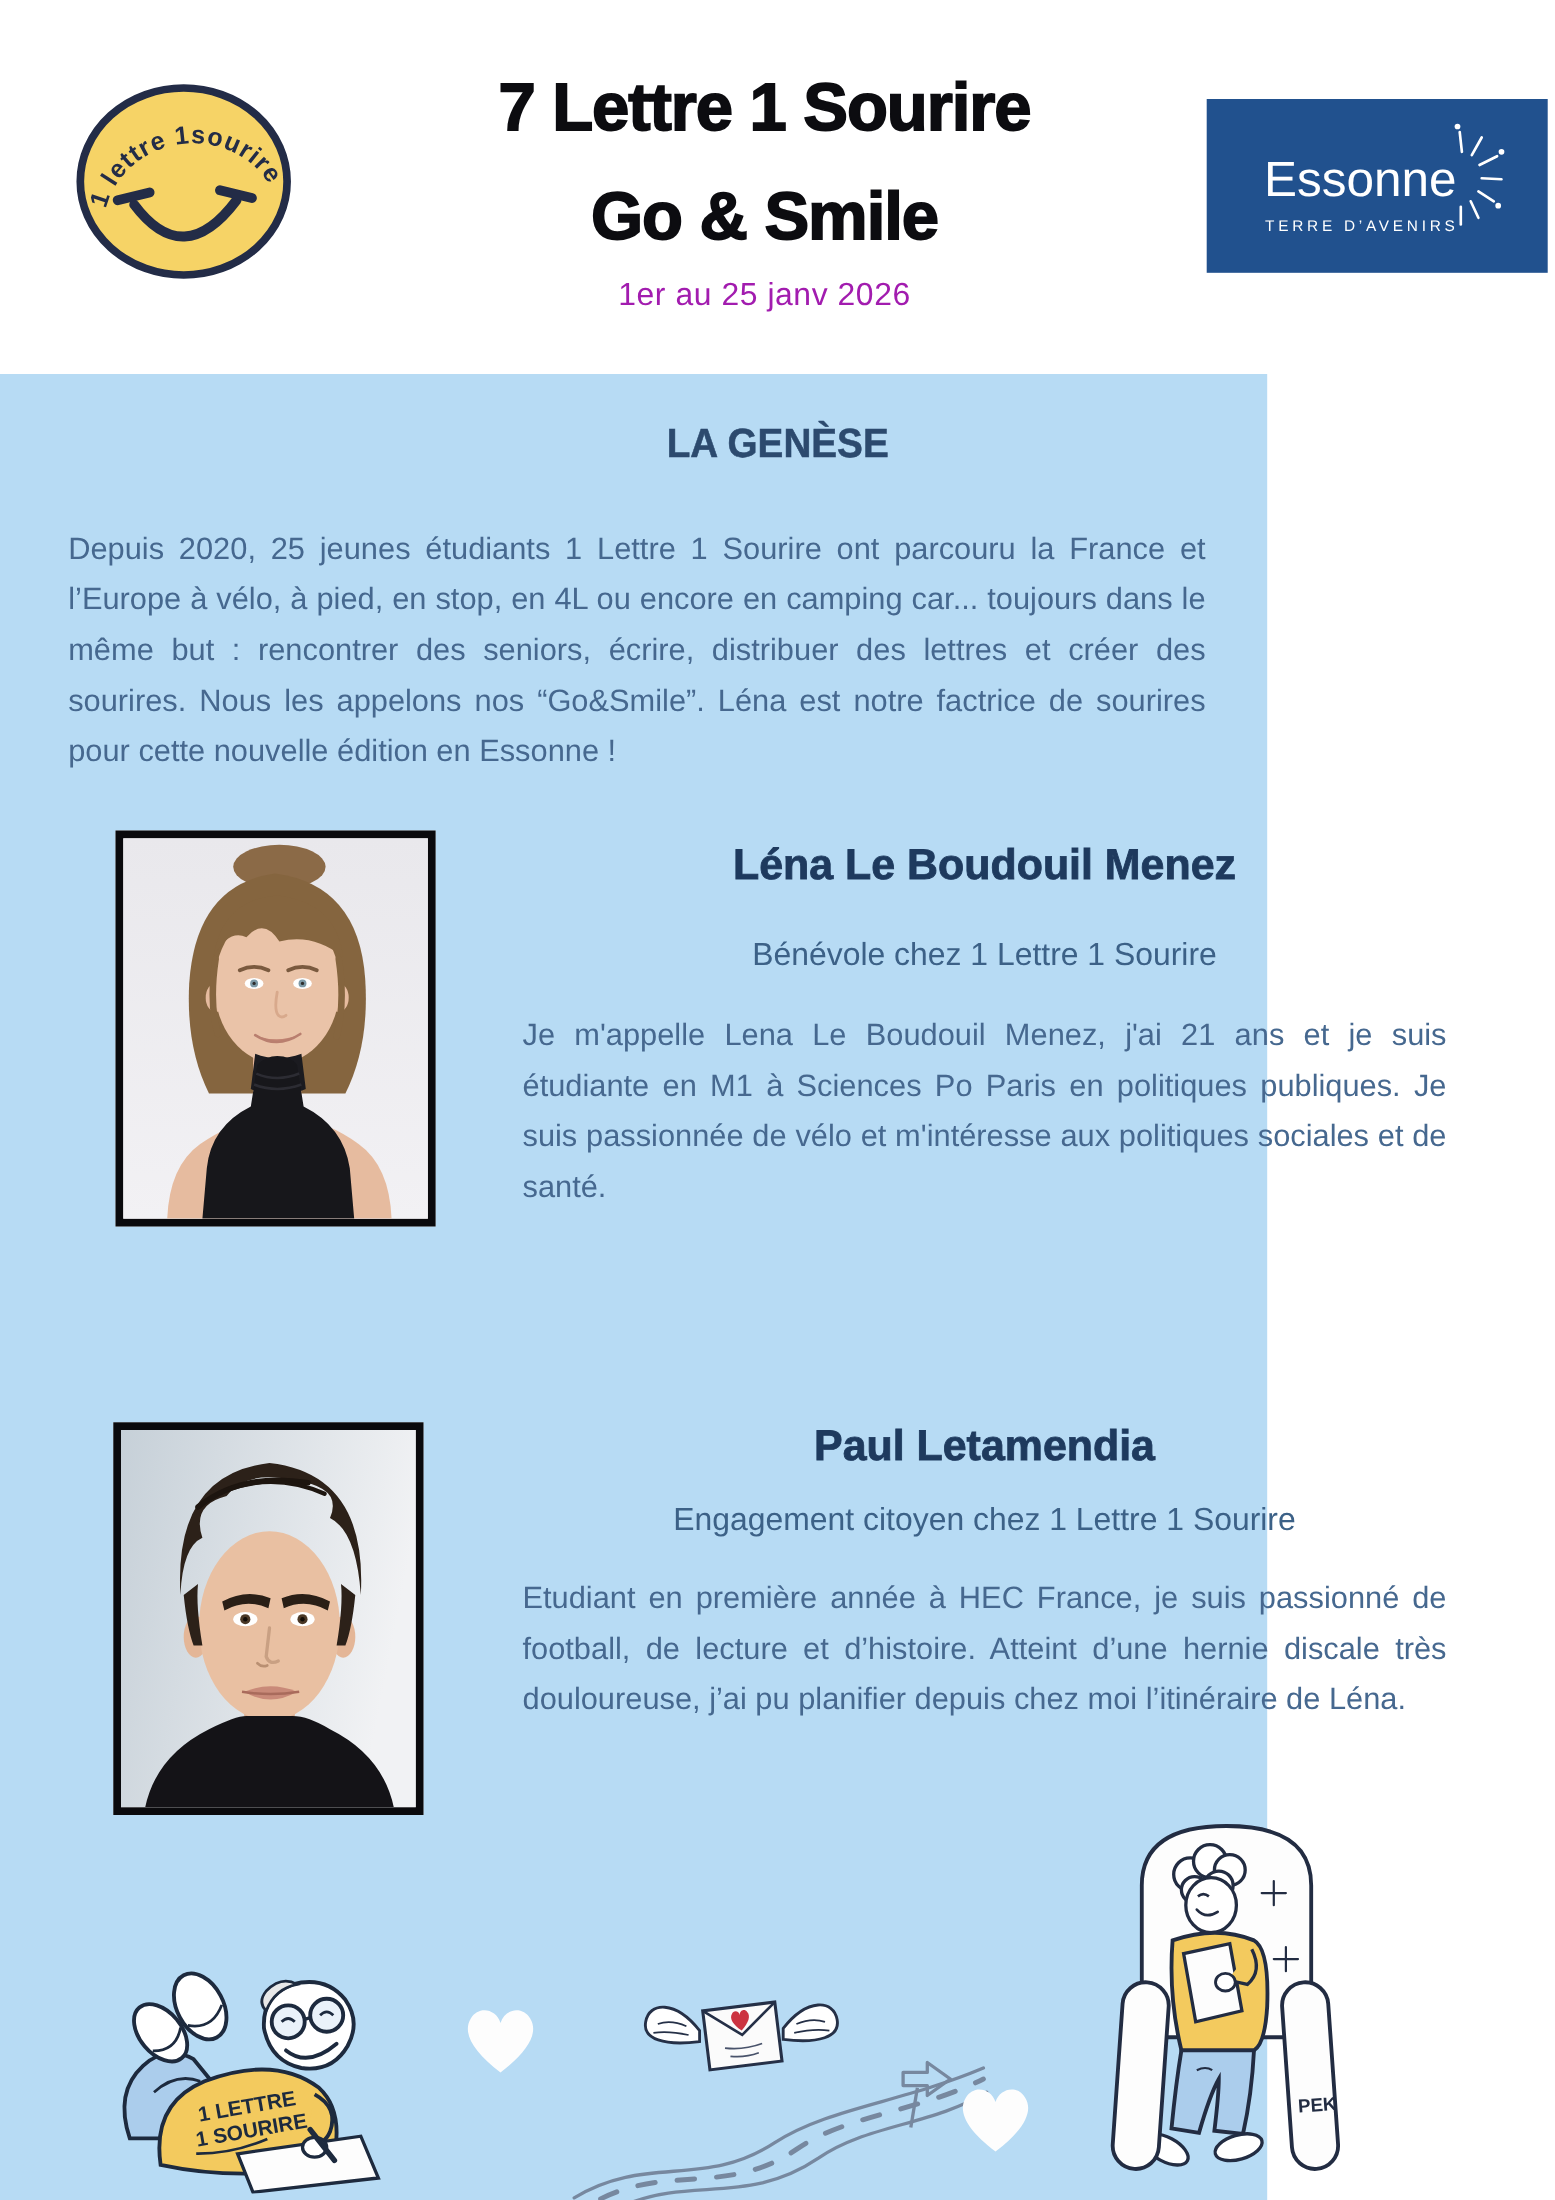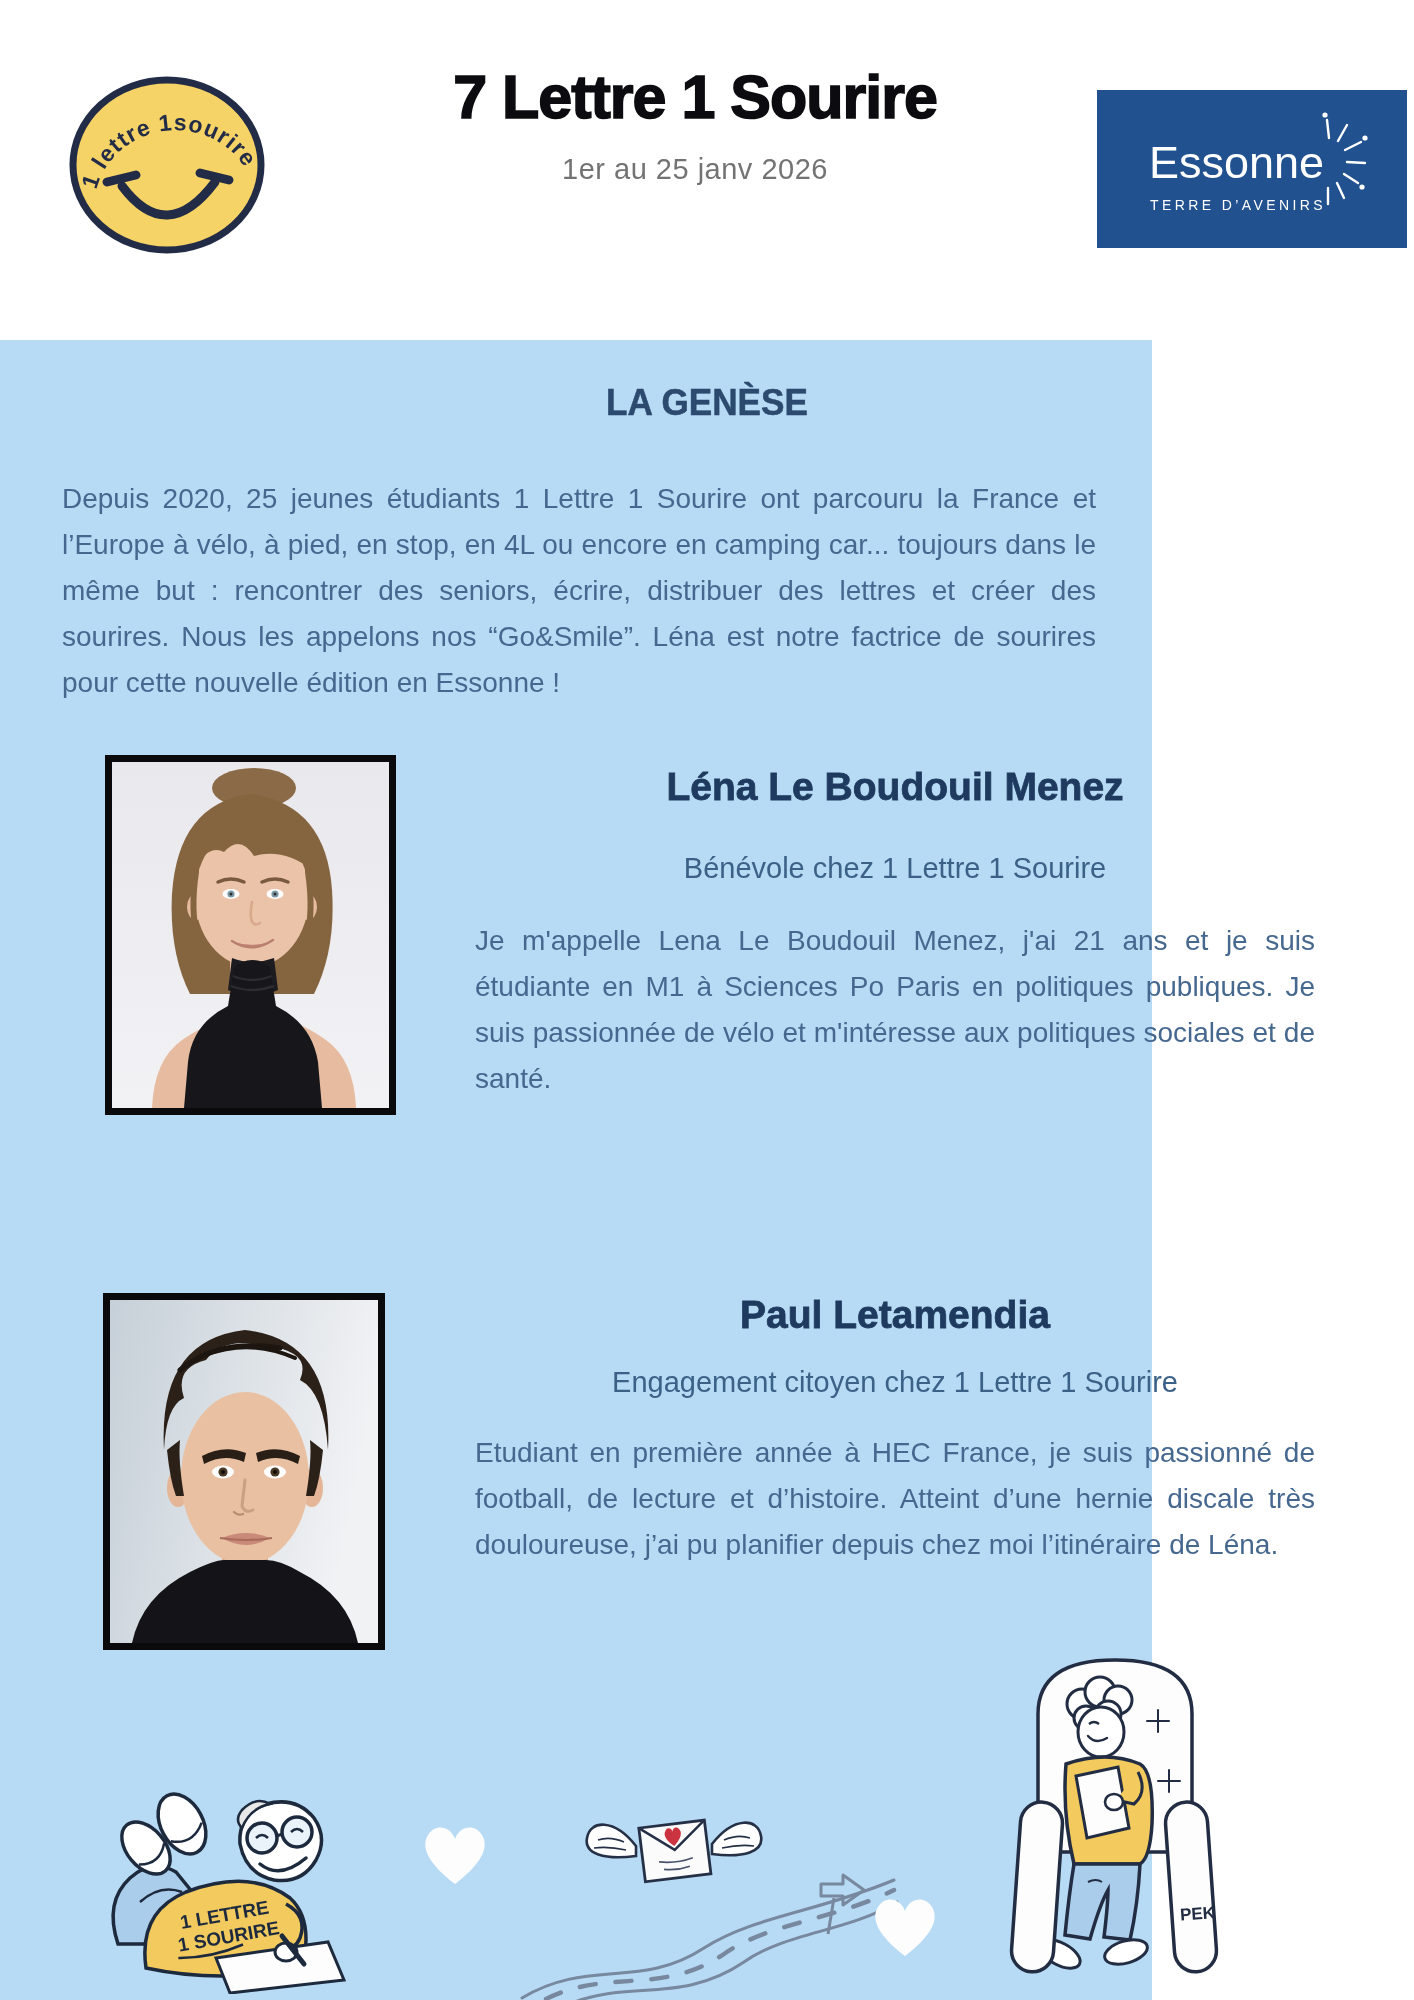--- a/index.html
+++ b/index.html
@@ -5,21 +5,21 @@
   html,body{margin:0;padding:0;background:#e5e5e5;}
   .page{position:relative;width:1414px;height:2000px;background:#ffffff;overflow:hidden;
         font-family:"Liberation Sans",sans-serif;}
 
   
   .header{position:absolute;left:0;top:0;width:1414px;height:340px;background:#ffffff;}
   .logo-smiley{position:absolute;left:66px;top:74px;width:202px;height:182px;}
   .title-block{position:absolute;left:280px;top:48px;width:830px;text-align:center;}
   .title-line{font-size:61px;font-weight:700;color:#0c0c10;letter-spacing:-1px;
               -webkit-text-stroke:1.6px #0c0c10;line-height:99px;}
-  .date-range{margin-top:6px;font-size:29px;color:#737373;font-weight:400;letter-spacing:.5px;}
+  .date-range{margin-top:6px;font-size:29px;color:#a21caf;font-weight:400;letter-spacing:.5px;}
   .essonne-box{position:absolute;left:1097px;top:90px;width:310px;height:158px;background:#21518e;}
   .essonne-box svg{display:block;}
 
   
   .blue-section{position:absolute;left:0;top:340px;width:1152px;height:1660px;background:#b7dbf4;}
   .genesis-heading{position:absolute;left:0;top:42px;width:1414px;text-align:center;
                    font-size:37px;font-weight:700;color:#2c4a6e;letter-spacing:0;
                    -webkit-text-stroke:.5px #2c4a6e;transform:scaleX(.95);}
   .intro{position:absolute;left:62px;right:56px;top:108px;font-size:28px;line-height:46px;
          color:#46688f;text-align:justify;text-align-last:left;font-weight:400;}
@@ -68,20 +68,21 @@
           </text>
         </g>
         <path d="M56,112 Q101,172 149,108" fill="none" stroke="#232c47" stroke-width="9" stroke-linecap="round"></path>
         <path d="M41,108 L70,101" fill="none" stroke="#232c47" stroke-width="9" stroke-linecap="round"></path>
         <path d="M134,99 L163,106" fill="none" stroke="#232c47" stroke-width="9" stroke-linecap="round"></path>
       </svg>
     </div>
 
     <div class="title-block">
       <div class="title-line">7 Lettre 1 Sourire</div>
+      <div class="title-line">Go &amp; Smile</div>
       <div class="date-range">1er au 25 janv 2026</div>
     </div>
 
     <div class="essonne-box">
       <svg width="285" height="158" viewBox="0 0 285 158">
         <text x="52" y="88" font-family="Liberation Sans, sans-serif" font-size="45" fill="#ffffff" font-weight="400">Essonne</text>
         <text x="53" y="120" font-family="Liberation Sans, sans-serif" font-size="14" fill="#ffffff" letter-spacing="3.4">TERRE D’AVENIRS</text>
         <g stroke="#ffffff" stroke-width="2.4" stroke-linecap="round">
           <line x1="232" y1="48" x2="230" y2="30"></line>
           <line x1="241" y1="51" x2="250" y2="35"></line>

